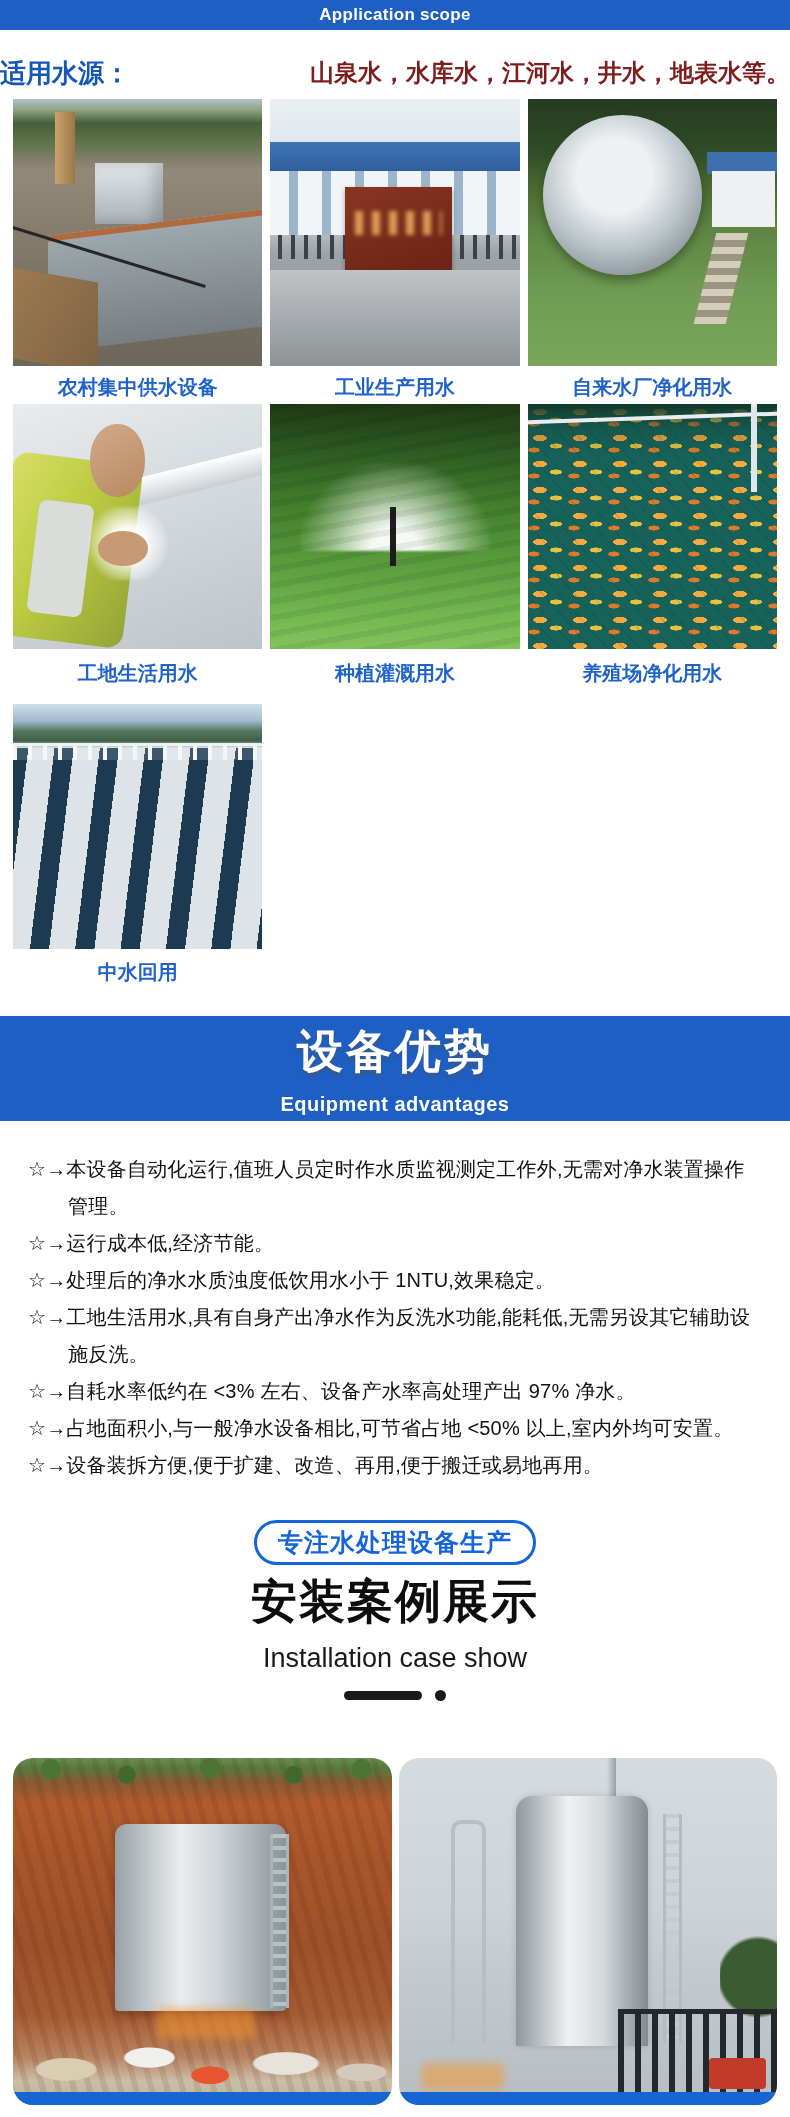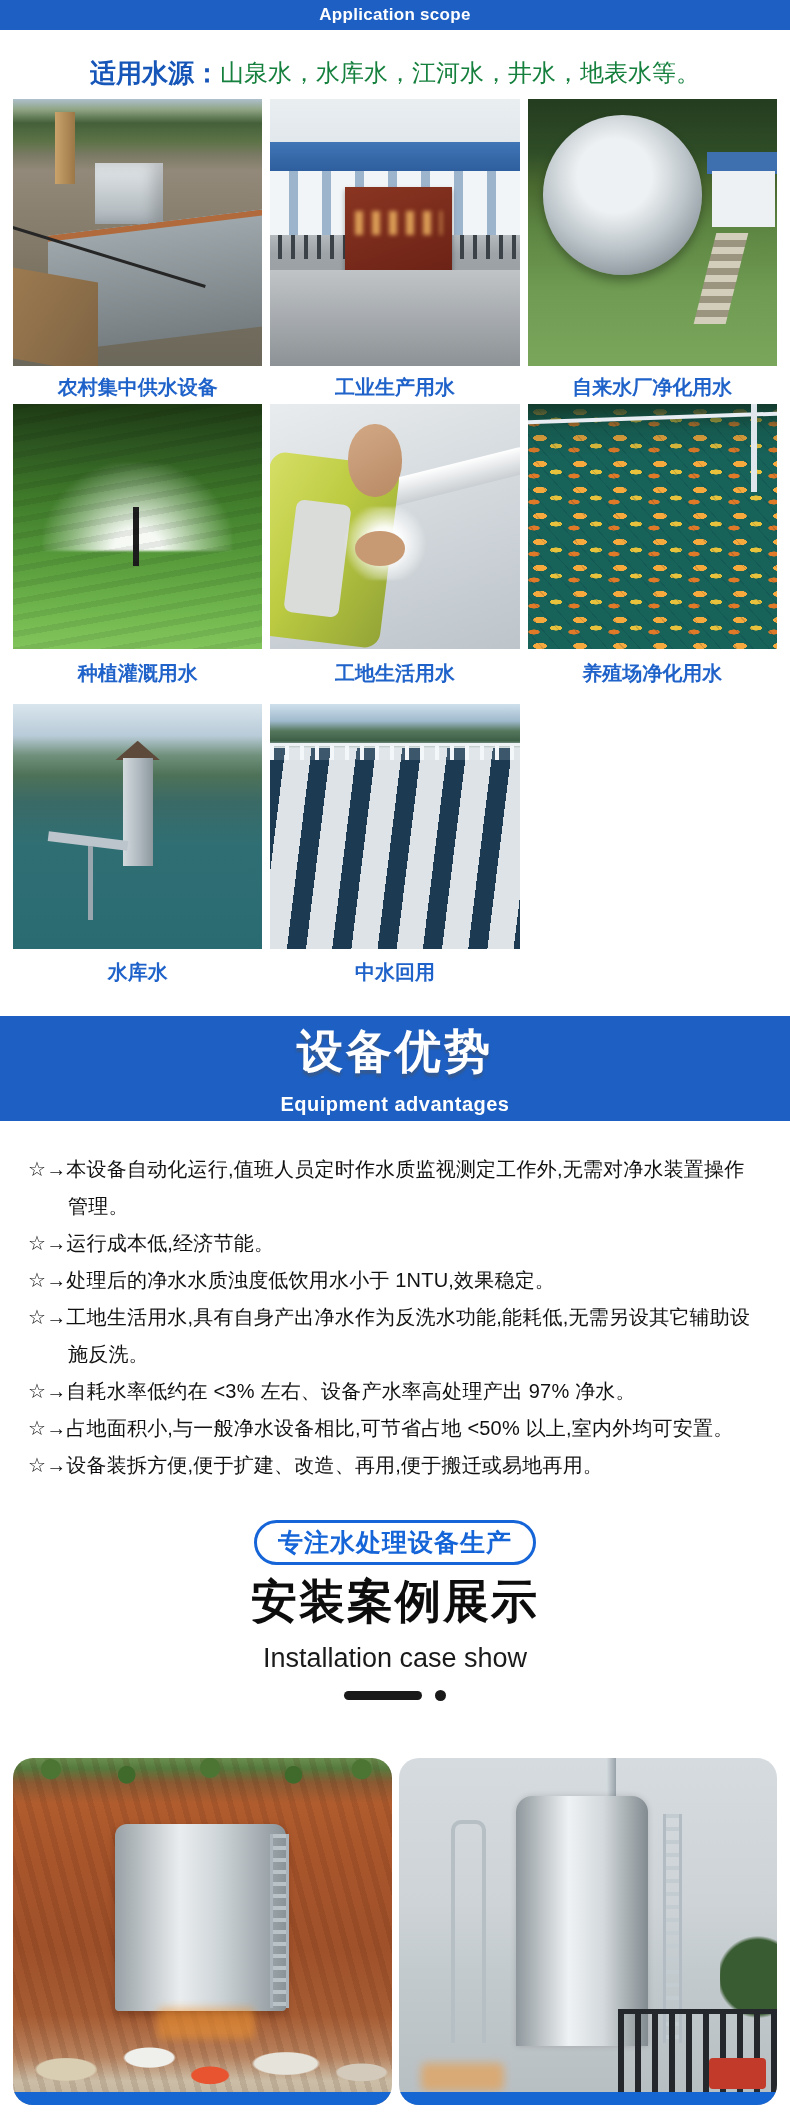--- a/index.html
+++ b/index.html
@@ -13,23 +13,23 @@
   body{
     height:2117px;overflow:hidden;background:#ffffff;
     font-family:"Liberation Sans","DejaVu Sans",sans-serif;color:var(--text-dark);
   }
   .abs{position:absolute}
 
   
   .topbar{height:30px;background:var(--primary-blue);color:#fff;display:flex;align-items:center;justify-content:center;font-size:17px;font-weight:600;letter-spacing:.3px}
 
   
-  .intro{margin-top:26px;height:34px;display:flex;align-items:center;justify-content:center;white-space:nowrap}
+  .intro{margin-top:26px;height:34px;display:flex;align-items:center;justify-content:space-between;white-space:nowrap}
   .intro .lbl{font-size:26px;font-weight:800;color:#1656b8}
-  .intro .txt{font-size:24px;font-weight:400;color:#15803d}
+  .intro .txt{font-size:24px;font-weight:700;color:#7f1d1d}
 
   
   .gallery{margin-top:9px}
   .grid-row{display:grid;grid-template-columns:repeat(3,1fr);gap:8px;padding:0 13px}
   .ph{position:relative;overflow:hidden;background:#ccc}
   .r1 .ph{height:267px}
   .r2 .ph{height:245px}
   .r3 .ph{height:245px}
   .cap{display:flex;justify-content:center;align-items:flex-start;color:var(--caption-blue);font-size:20px;font-weight:700}
   .r1 .cap{height:38px;padding-top:8px}
@@ -198,56 +198,47 @@
         <div class="abs building"></div>
         <div class="abs tank"></div>
         <div class="abs steps"></div>
       </div>
       <div class="cap">自来水厂净化用水</div>
     </div>
   </div>
 
   <div class="grid-row r2">
     <div class="cell">
-      <div class="ph ph-irrigation">
-        <div class="abs spray"></div>
-        <div class="abs stem"></div>
-      </div>
-      <div class="cap">种植灌溉用水</div>
-    </div>
-    <div class="cell">
       <div class="ph ph-worker">
         <div class="abs pipe"></div>
         <div class="abs vest"></div>
         <div class="abs stripe"></div>
         <div class="abs head"></div>
         <div class="abs splash"></div>
         <div class="abs hands"></div>
       </div>
       <div class="cap">工地生活用水</div>
     </div>
     <div class="cell">
+      <div class="ph ph-irrigation">
+        <div class="abs spray"></div>
+        <div class="abs stem"></div>
+      </div>
+      <div class="cap">种植灌溉用水</div>
+    </div>
+    <div class="cell">
       <div class="ph ph-fish">
         <div class="abs rail"></div>
         <div class="abs post"></div>
       </div>
       <div class="cap">养殖场净化用水</div>
     </div>
   </div>
 
   <div class="grid-row r3">
-    <div class="cell">
-      <div class="ph ph-reservoir">
-        <div class="abs troof"></div>
-        <div class="abs tower"></div>
-        <div class="abs walk"></div>
-        <div class="abs pier"></div>
-      </div>
-      <div class="cap">水库水</div>
-    </div>
     <div class="cell">
       <div class="ph ph-reuse">
         <div class="abs lanes"></div>
         <div class="abs railing"></div>
       </div>
       <div class="cap">中水回用</div>
     </div>
   </div>
 </section>
 

